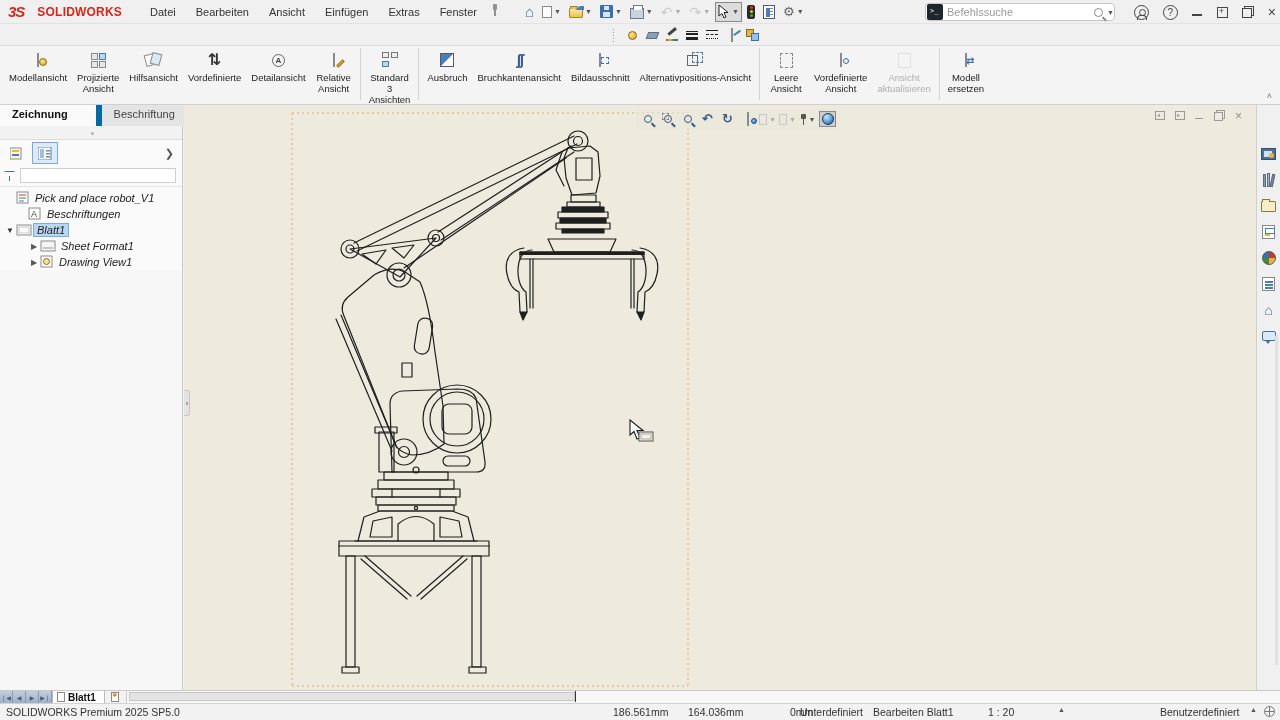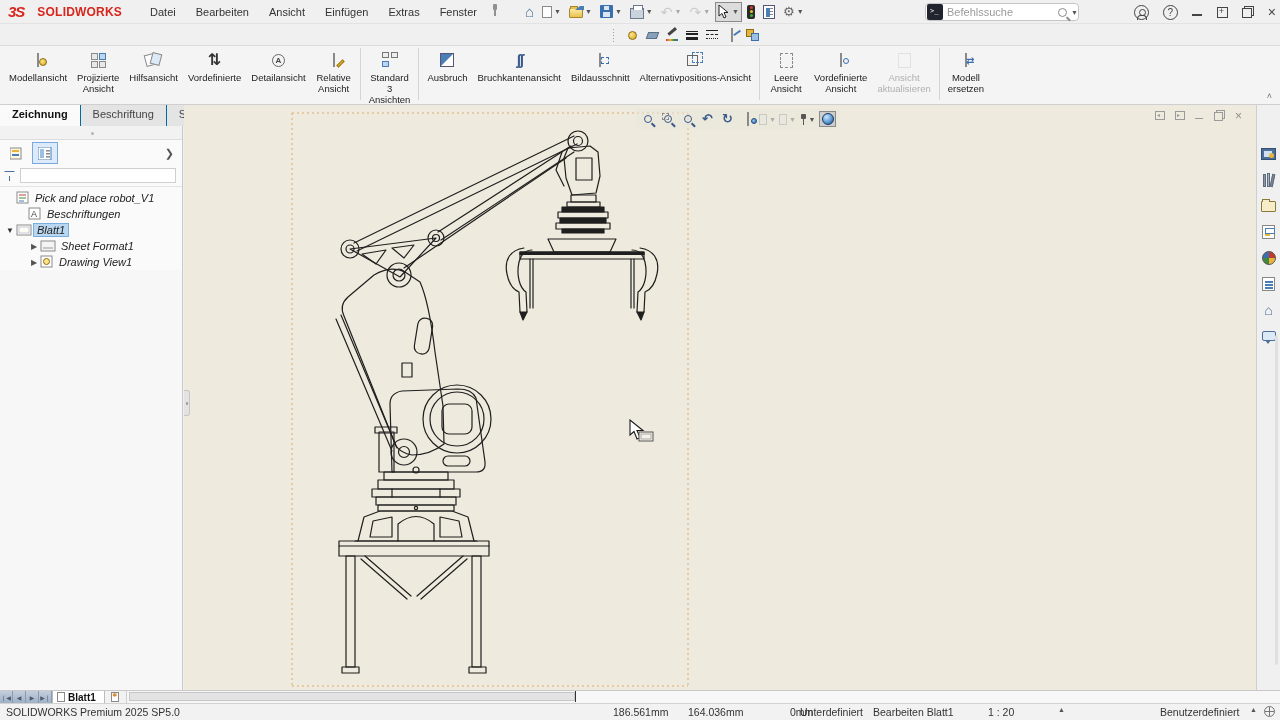--- a/index.html
+++ b/index.html
@@ -14,21 +14,21 @@
   .brand .bw { color:#d9261c; font-weight:bold; font-size:12px; letter-spacing:0.2px;}
   .menus { display:flex; margin-left:18px; }
   .menu-item { padding:4px 10px; color:#333; cursor:default; }
   .pin { margin-left:2px; width:16px; height:16px; position:relative; opacity:.8;}
   .qat { display:flex; align-items:center; margin-left:16px; }
   .qat-btn { display:flex; align-items:center; height:20px; padding:1px 2px; margin:0 1px; border:1px solid transparent; }
   .qat-btn.pressed { background:#dcdcdc; border:1px solid #8a8a8a; }
   .qat-btn.disabled { opacity:.45; }
   .dd { font-size:7px; color:#555; margin-left:2px; }
   .doc-title { position:absolute; left:742px; top:0; height:24px; display:flex; align-items:center; color:#333; }
-  .searchbox { position:absolute; left:925px; top:3px; width:154px; height:18px; background:#fff; border:1px solid #c6c6c6; display:flex; align-items:center; border-radius:4px;}
+  .searchbox { position:absolute; left:925px; top:3px; width:190px; height:18px; background:#fff; border:1px solid #c6c6c6; display:flex; align-items:center; border-radius:4px;}
   .sw-cmd { width:16px; height:16px; background:#20242e; margin:0 4px 0 1px; border-radius:2px; position:relative;}
   .sw-cmd:after{ content:">_"; color:#fff; font-size:7px; position:absolute; left:3px; top:3px; font-family:"DejaVu Sans Mono",monospace;}
   .search-ph { color:#9a9a9a; flex:1; }
   .mag { width:9px; height:9px; border:1.5px solid #8a8a8a; border-radius:50%; position:relative; margin-right:2px;}
   .mag:after { content:""; position:absolute; width:5px; height:1.5px; background:#8a8a8a; transform:rotate(45deg); left:7px; top:9px;}
   .tb-right { position:absolute; right:4px; top:0; height:24px; display:flex; align-items:center; gap:14px; }
   .circ-ico { width:15px; height:15px; border:1.2px solid #444; border-radius:50%; position:relative; font-size:10px; text-align:center; line-height:13px; color:#444;}
   .person:after{content:""; position:absolute; left:4px; top:3px; width:5px; height:5px; border:1.2px solid #444; border-radius:50%;}
   .person:before{content:""; position:absolute; left:2.5px; top:9px; width:8px; height:4px; border:1.2px solid #444; border-bottom:none; border-radius:4px 4px 0 0;}
   .wmin { width:11px; height:11px; position:relative;} .wmin:after{content:""; position:absolute; left:0; bottom:2px; width:10px; height:1.5px; background:#444;}
@@ -68,21 +68,21 @@
   .tri-cut { width:14px; height:14px; border:1px solid #557; position:relative; background:#fff; overflow:hidden;}
   .tri-cut:after { content:""; position:absolute; left:-1px; top:-1px; border-left:14px solid #4a7fb5; border-bottom:14px solid transparent;}
   .circleA { width:13px; height:13px; border:1.3px solid #666; border-radius:50%; font-size:8px; font-weight:bold; color:#444; text-align:center; line-height:11px;}
   .pencil { position:absolute; width:9px; height:3px; background:#e8b53a; border:1px solid #9a7a1a; transform:rotate(-45deg);}
   .sq-out { width:11px; height:11px; border:1.3px solid #666; position:absolute;}
   .sq-out.dash { border-style:dashed; border-color:#4a7fb5;}
 
   
   .leftcol { position:absolute; left:0; top:105px; width:183px; height:585px; background:#f7f7f7; border-right:1px solid #c9c9c9;}
   .cmdtabs { display:flex; height:21px; background:#ececec; border-bottom:1px solid #d6d6d6;}
-  .cmdtab { padding:3px 12px 0 12px; color:#444; background:#e4e4e4; border-right:1px solid #0369a1; height:21px;}
+  .cmdtab { padding:3px 28px 0 12px; color:#444; background:#e4e4e4; border-right:6px solid #0369a1; height:21px;}
   .cmdtab.active { background:#fafafa; color:#111; font-weight:bold; }
   .panel-split { height:14px; background:#f2f2f2; border-bottom:1px solid #ddd; position:relative;}
   .panel-split:after{ content:""; position:absolute; left:50%; top:6px; width:3px; height:3px; border-radius:50%; background:#b5b5b5;}
   .ft-tabs { height:26px; display:flex; align-items:center; padding-left:4px; background:#fafafa; position:relative;}
   .ft-tab { width:26px; height:22px; display:flex; align-items:center; justify-content:center; margin-right:2px; border:1px solid transparent;}
   .ft-tab.sel { background:#dceafc; border:1px solid #7aa9dd; }
   .ft-chevron { position:absolute; right:8px; color:#555; font-size:11px;}
   .treeicon { width:14px; height:13px; position:relative; }
   .filter-row { display:flex; align-items:center; padding:2px 6px 3px 4px; background:#fafafa; border-bottom:1px solid #e4e4e4;}
   .funnel { width:12px; height:12px; position:relative; margin-right:4px;}

